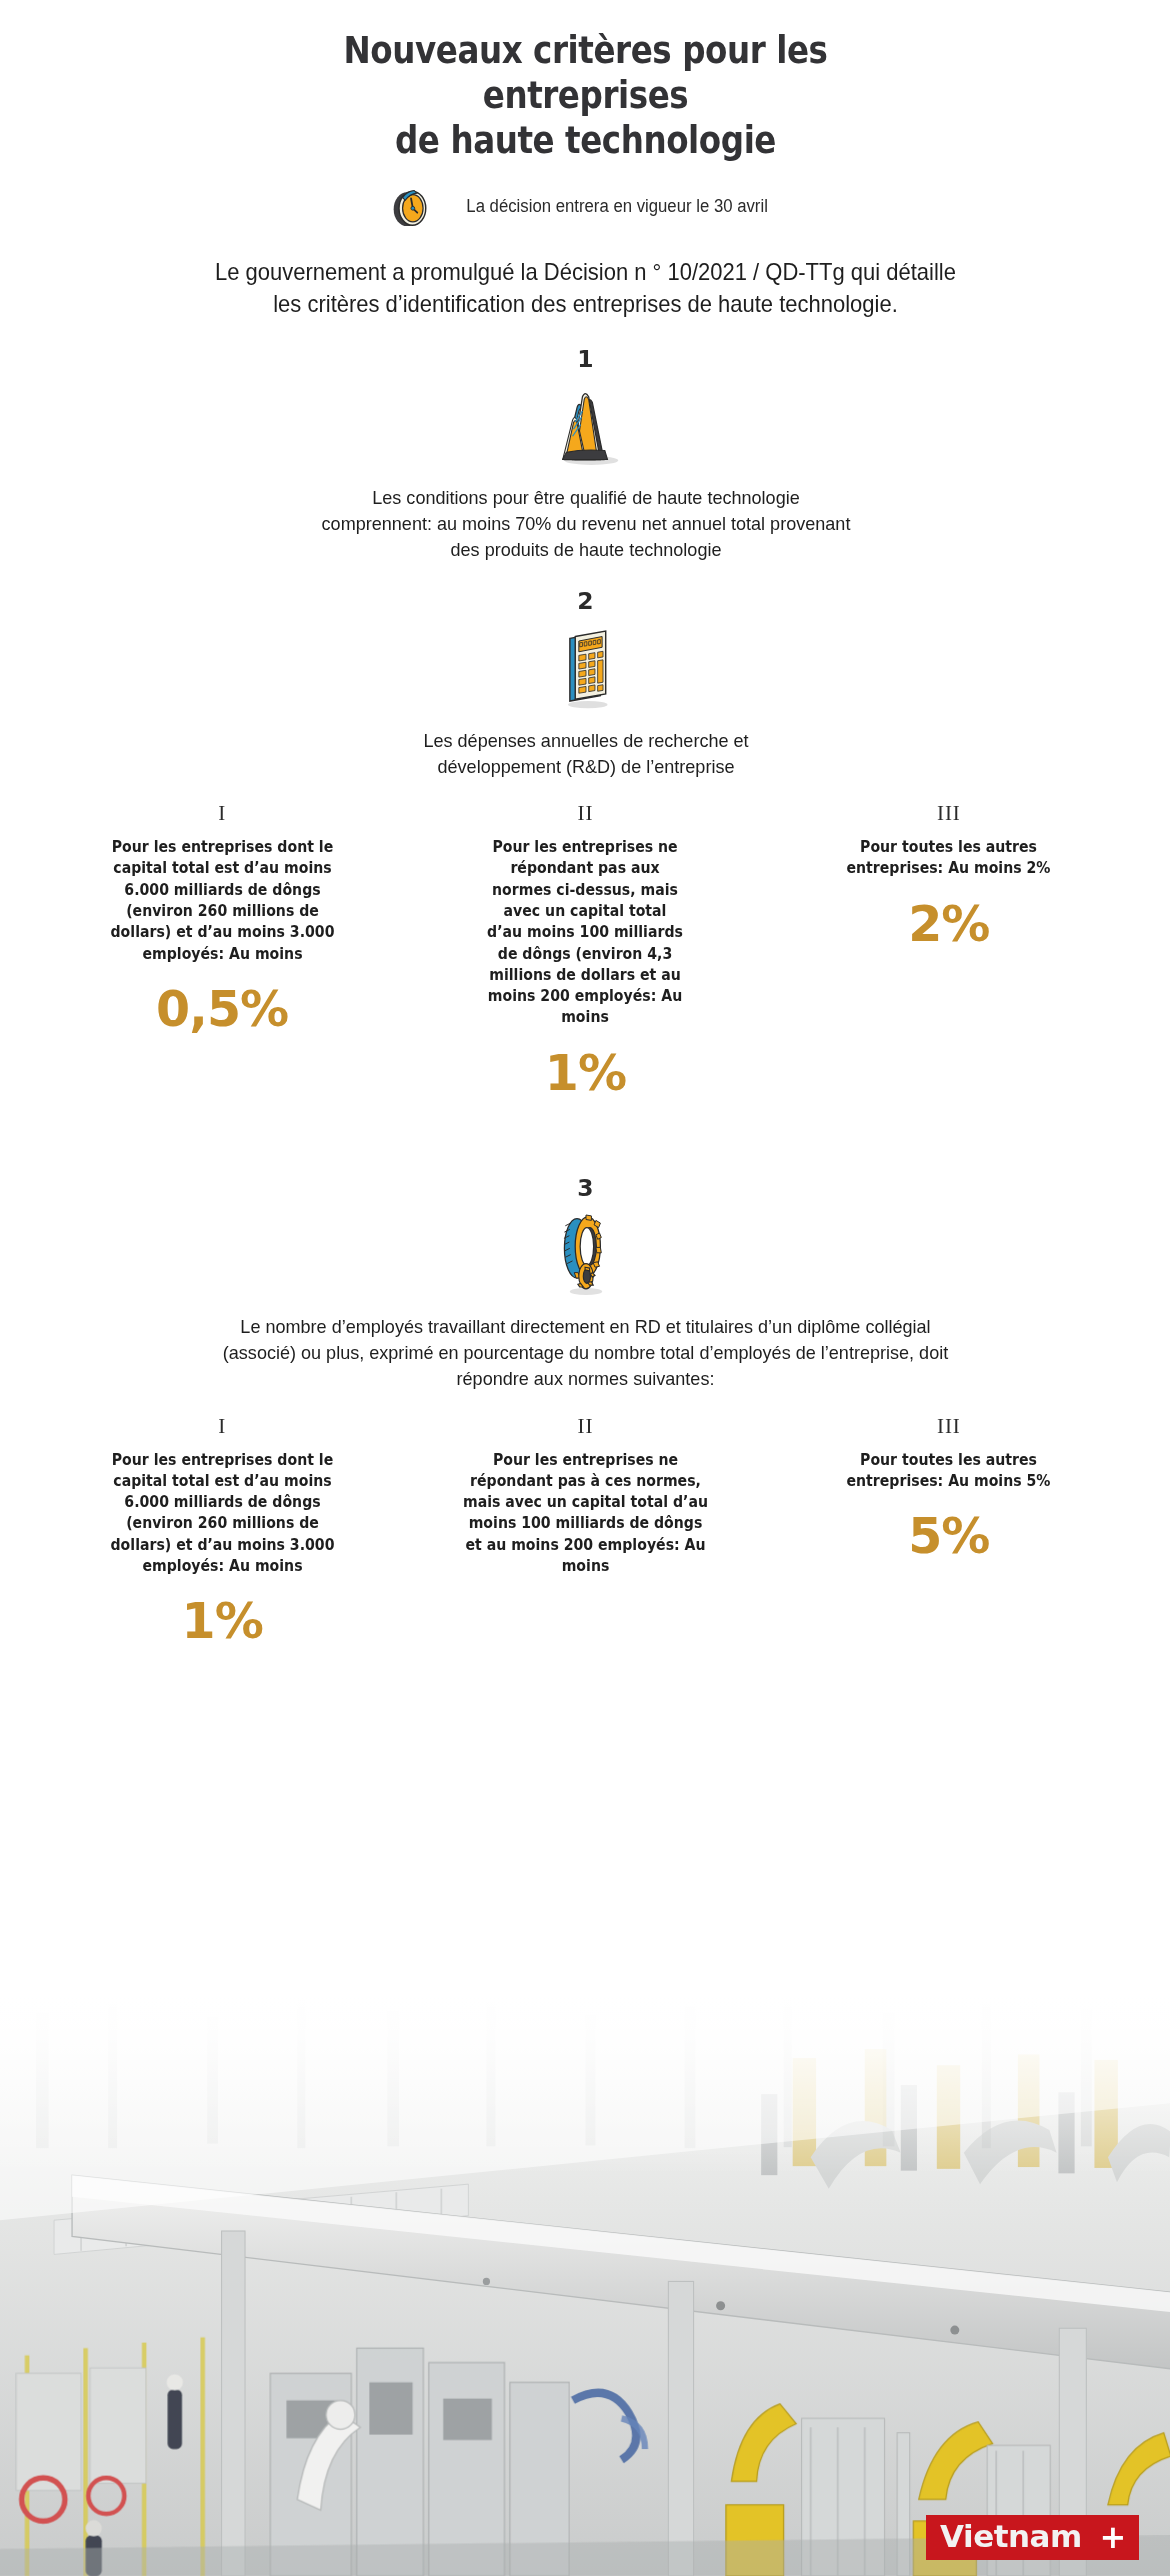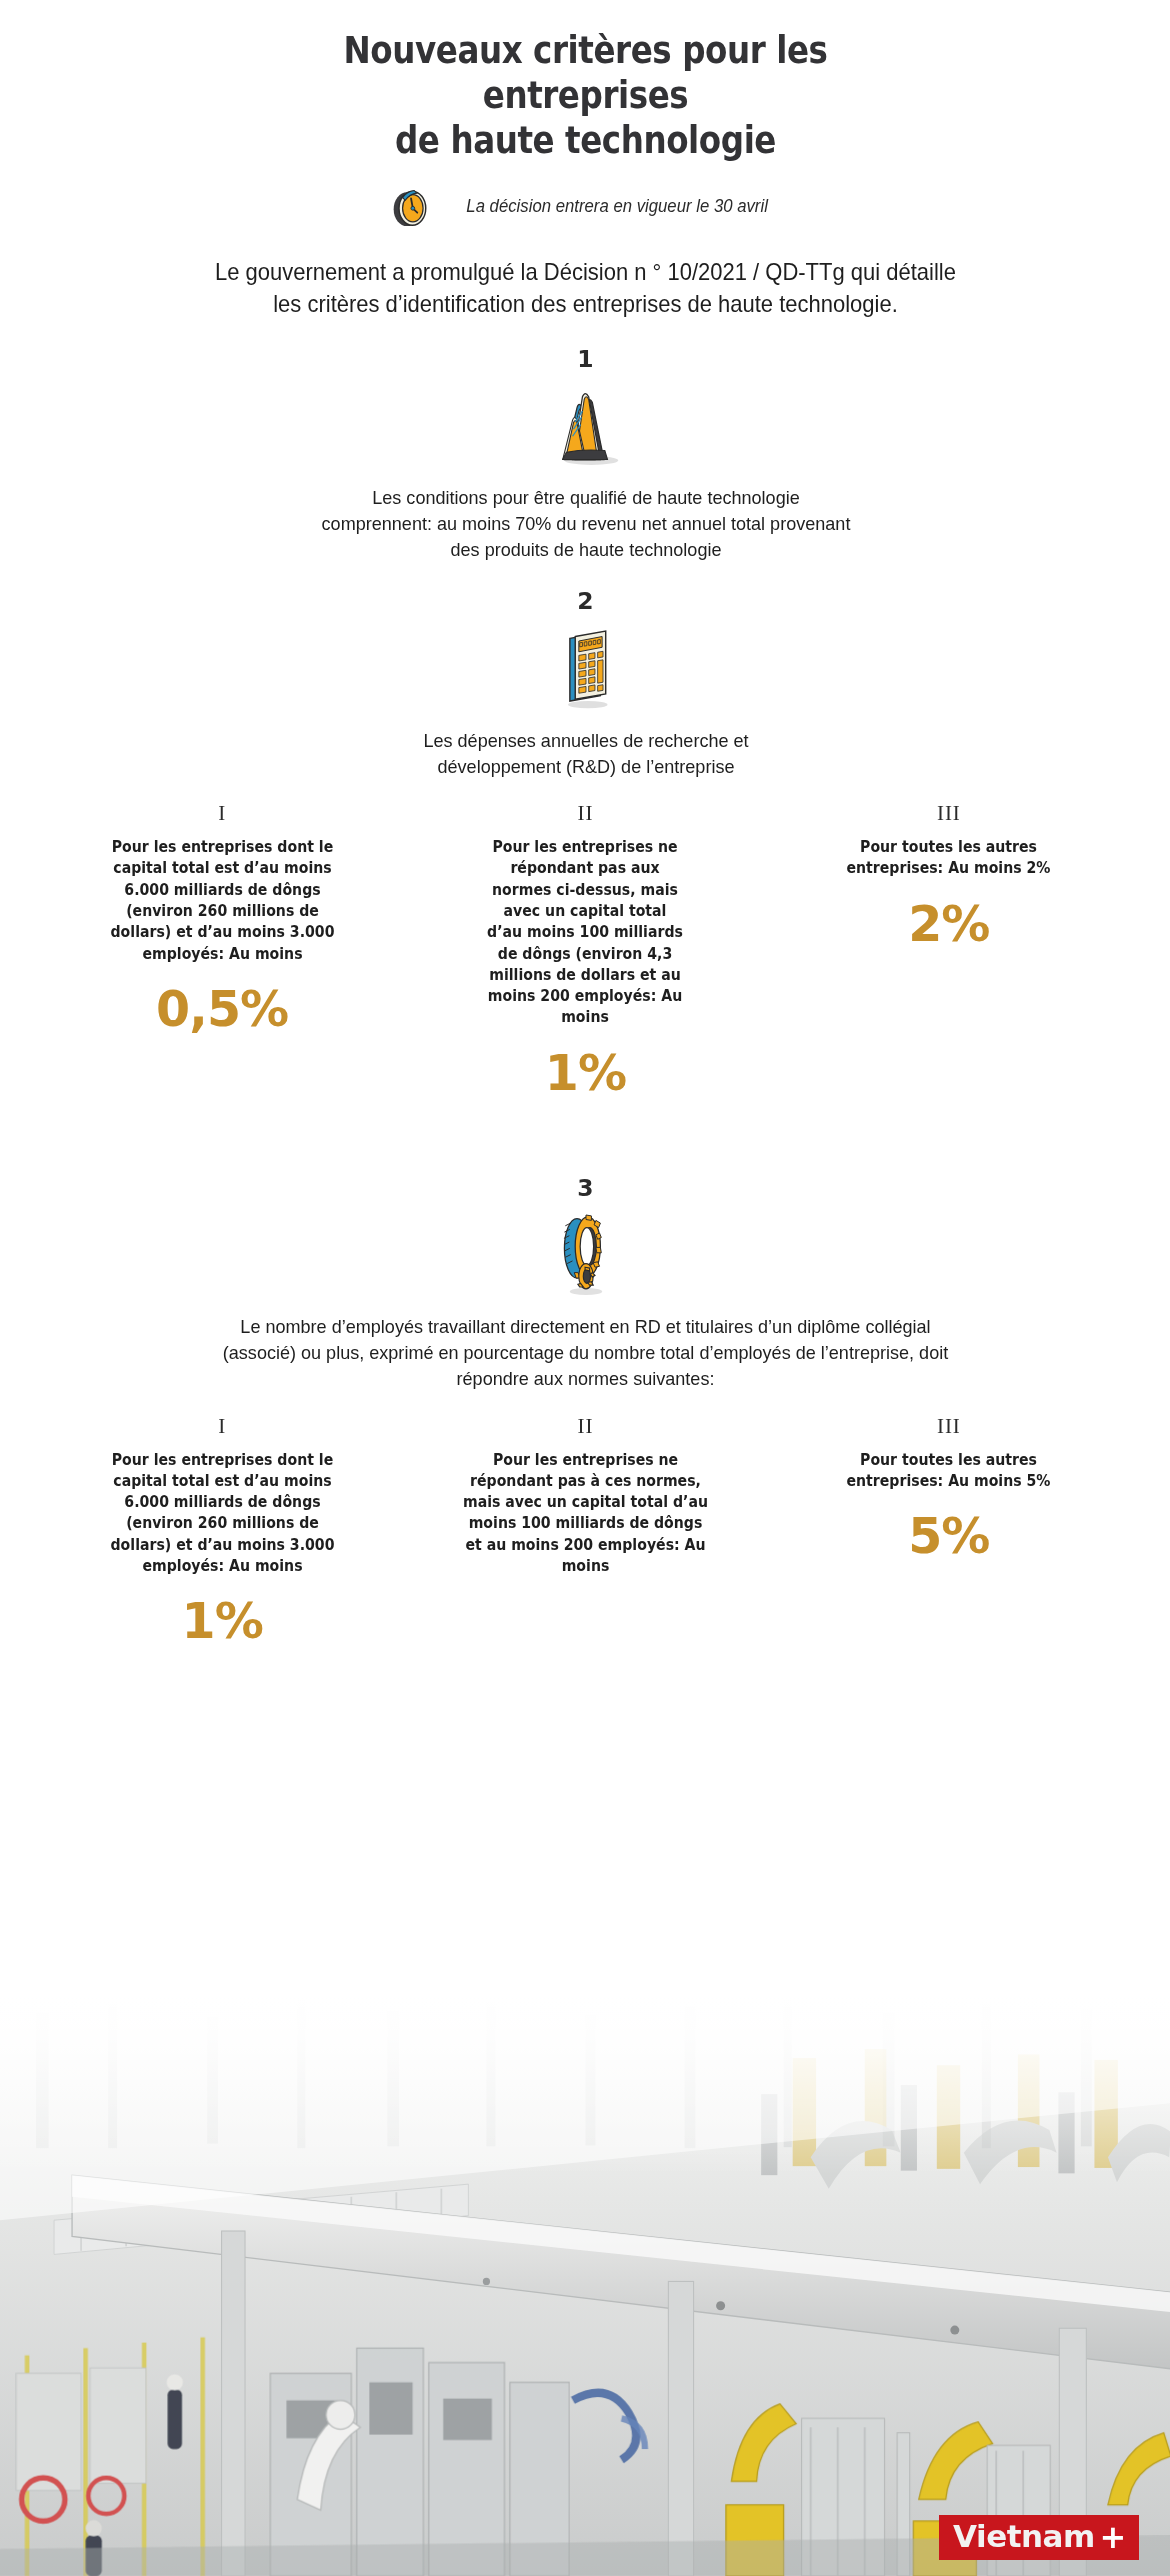--- a/index.html
+++ b/index.html
@@ -36,21 +36,20 @@
     margin: 0 auto;
     max-width: 685px;
     transform: scaleX(0.88);
   }
   .subtitle-row {
     display: flex;
     align-items: center;
     justify-content: center;
     gap: 23px;
     margin-top: 20px;
-    font-style: italic;
   }
   .subtitle-text {
     font-size: 18px;
     color: #2b2b2b;
     font-family: "Liberation Sans", sans-serif;
     transform: scaleX(0.93);
   }
 
   
   .clock-icon { width: 41px; height: 47px; display:block; }
@@ -162,21 +161,21 @@
   }
 
   .logo {
     position: absolute;
     right: 32px;
     bottom: 16px;
     background: #c8161d;
     padding: 5.4px 12.6px 7.2px 14.4px;
     display: flex;
     align-items: center;
-    gap: 3px;
+    gap: 16px;
   }
   .logo-text {
     font-family: "DejaVu Sans", sans-serif;
     font-weight: bold;
     font-size: 31px;
     color: #f2f2f2;
     line-height: 1;
     letter-spacing: -0.5px;
   }
   .logo-plus {

